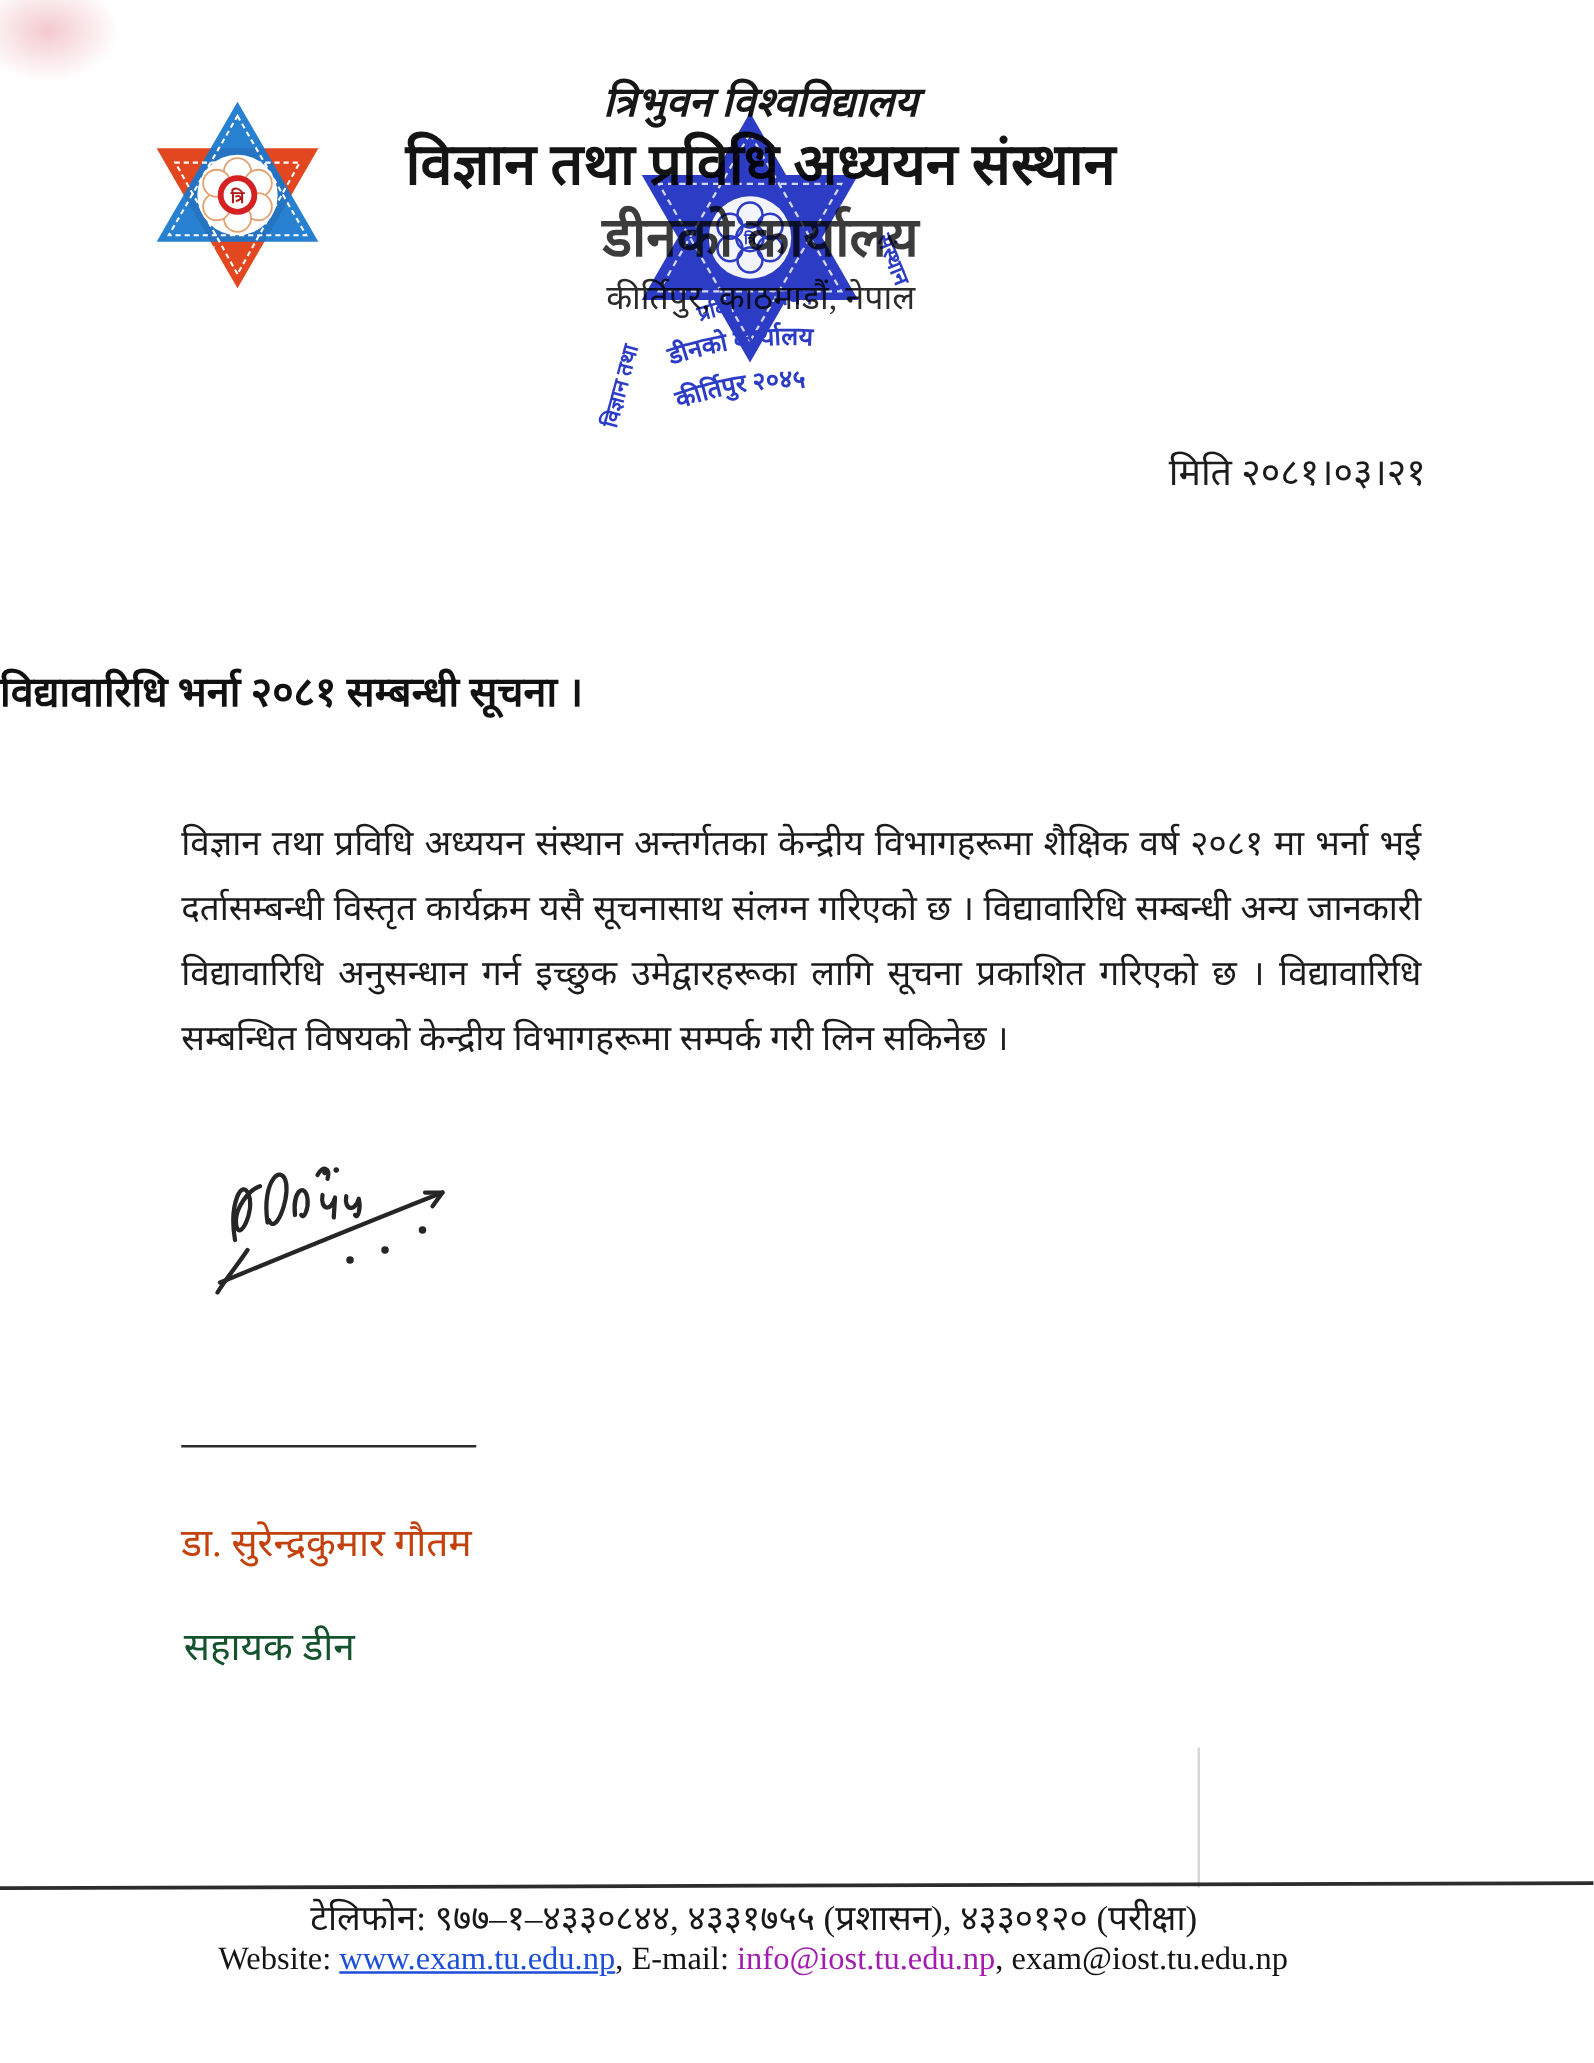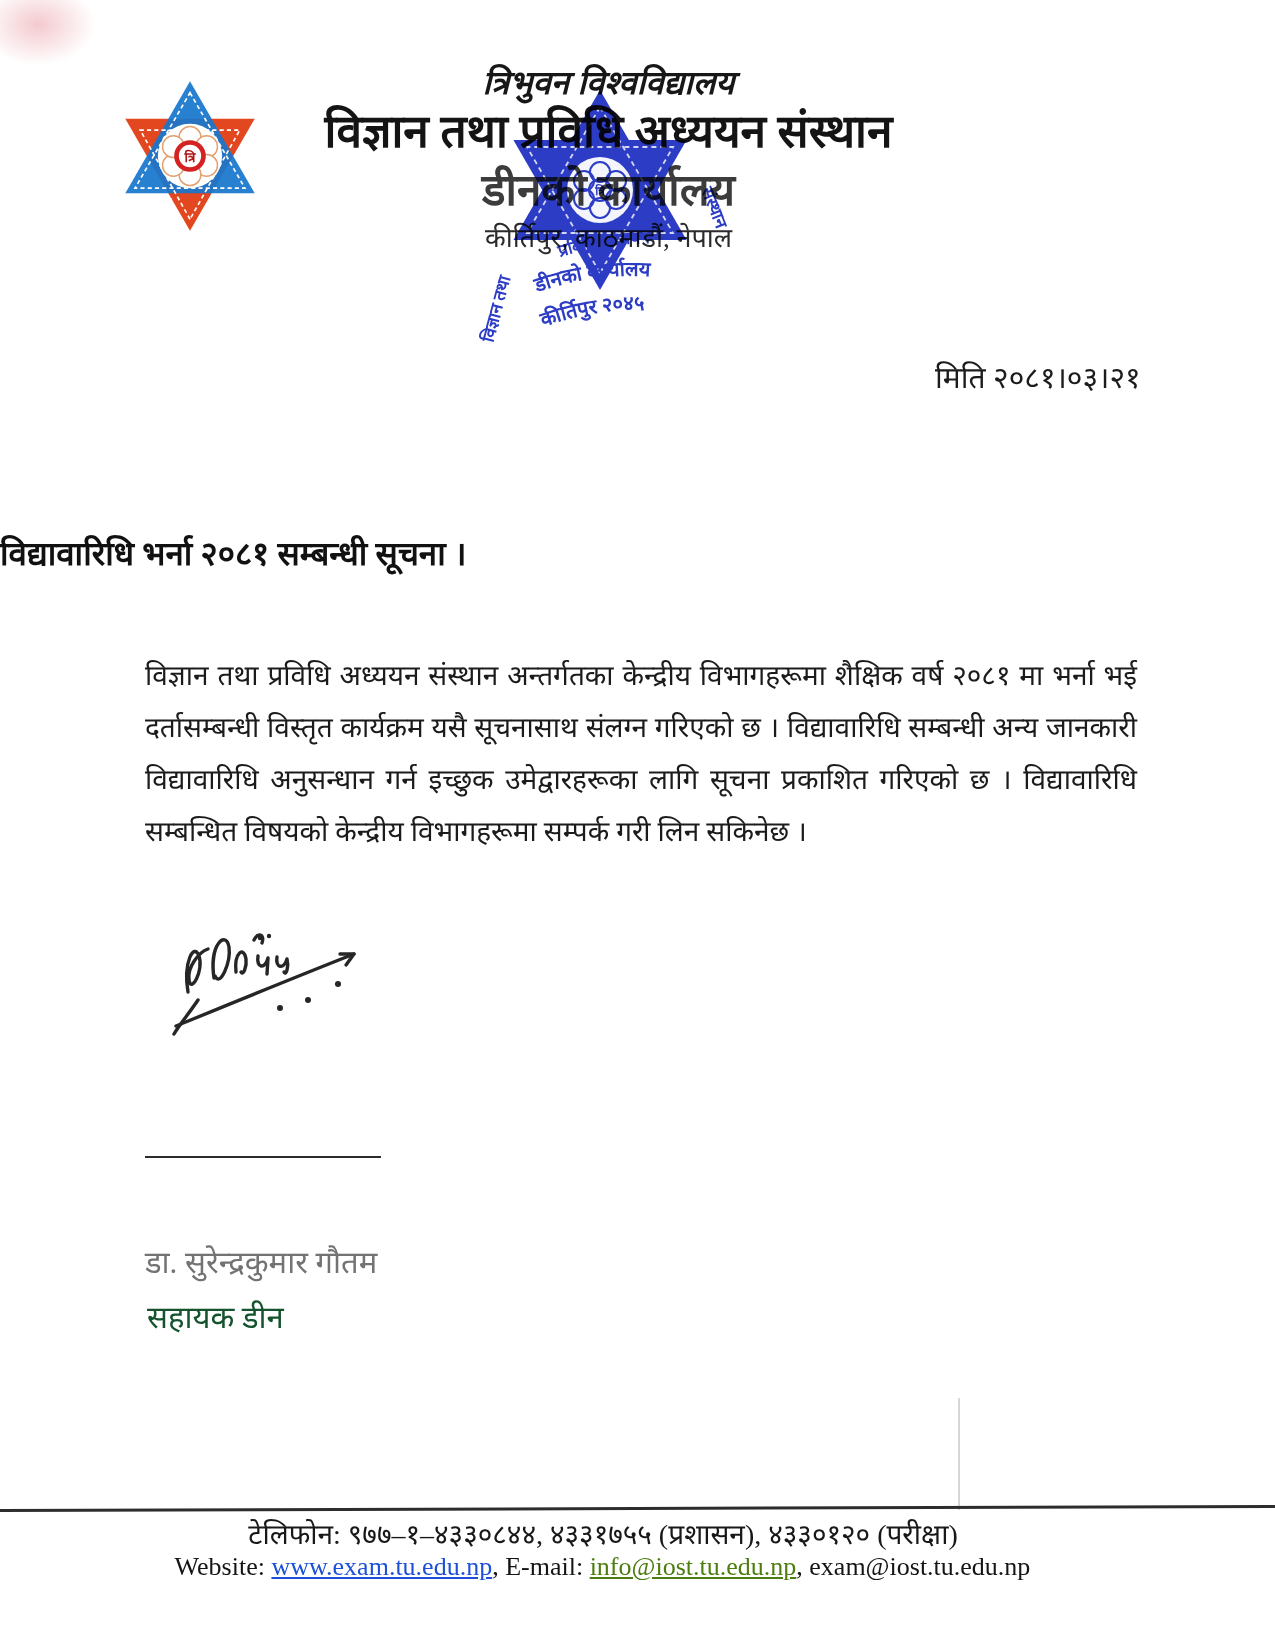--- a/index.html
+++ b/index.html
@@ -30,31 +30,31 @@
   .subject { position:absolute; left:0; right:15px; top:530px; text-align:left;
     font-size:33px; font-weight:bold; color:#111; }
 
   .bodytxt { position:absolute; left:145px; top:650px; width:992px; font-size:28px; color:#1b1b1b; }
   .bl { height:52px; line-height:52px; white-space:nowrap; overflow:visible; }
   .bl.j { white-space:normal; text-align:justify; text-align-last:justify; }
 
   .sig { position:absolute; left:168px; top:912px; width:220px; height:130px; }
   .sigline { position:absolute; left:145px; top:1128px; width:236px; height:28px;
     border-bottom:2px solid #2c2c2c; }
-  .signame { position:absolute; left:145px; top:1240px; font-size:31px; color:#737373; }
+  .signame { position:absolute; left:145px; top:1212px; font-size:31px; color:#c2410c; }
   .sigtitle { position:absolute; left:147px; top:1255px; font-size:31px; color:#14532d;margin-top:40px; }
 
   .hr { position:absolute; left:0; top:1507px; width:1275px; height:3px; background:#2d2d2d;
     transform:rotate(-0.18deg); }
   .foot1 { position:absolute; left:1px; right:70px; top:1514px; text-align:center;
     font-size:28px; color:#181818; }
   .foot2 { position:absolute; left:0; right:70px; top:1552px; text-align:center;
     font-size:26px; color:#141414; font-family:"Liberation Serif",serif; }
   .weblink { color:#1d4fd8; text-decoration:underline; cursor:pointer; }
-  .emaillink { color:#4d7c0f; text-decoration:underline; cursor:pointer; }
+  .emaillink { color:#a21caf; cursor:pointer; }
 </style>
 </head>
 <body>
 
 <div class="page">
 
   <div class="smudge"></div>
 
   <svg class="logo" viewBox="0 0 150 162">
     <polygon points="75,153 12.6,45 137.4,45" fill="#e3471f"></polygon>

